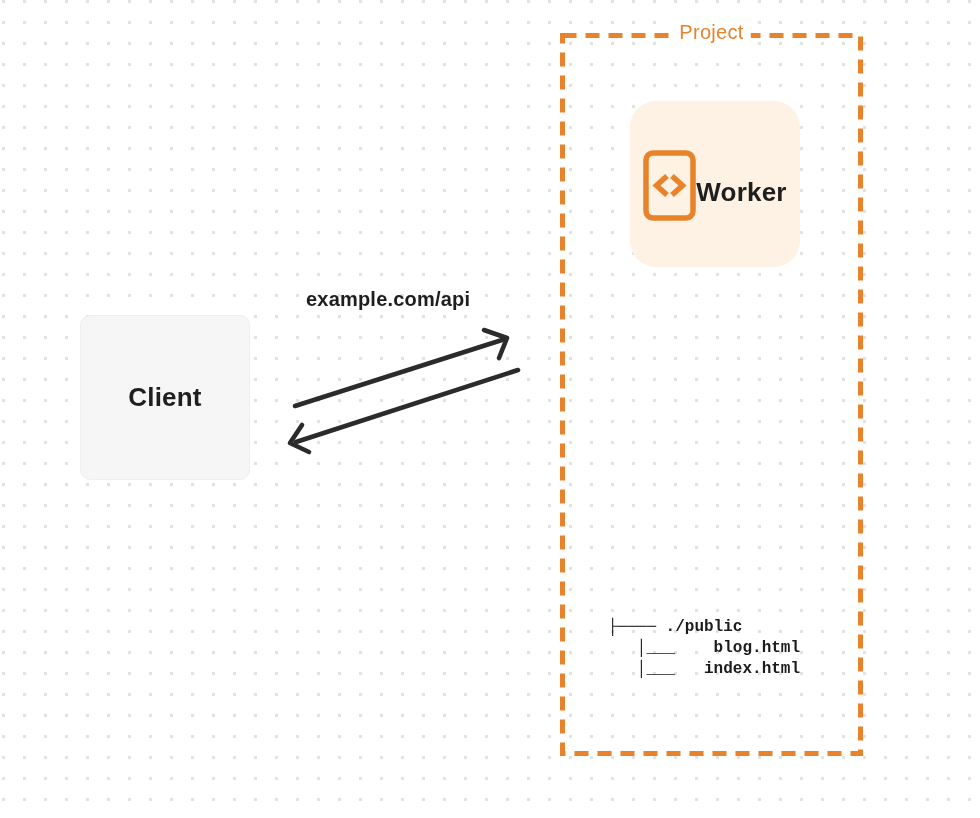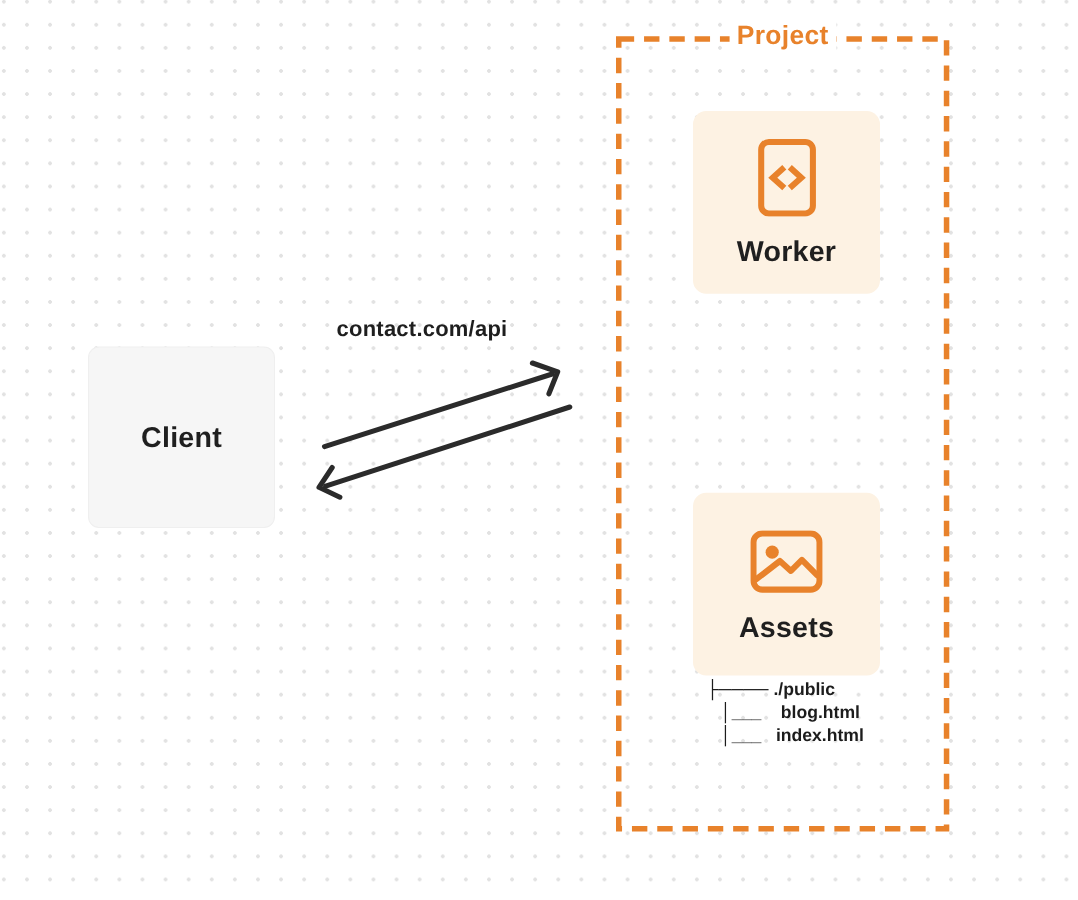--- a/index.html
+++ b/index.html
@@ -59,57 +59,56 @@
     position: absolute; left: 0; top: 0;
     width: 100%; height: 100%;
     overflow: visible;
   }
   .project-title {
     position: absolute;
     top: -14px; left: 50%;
     transform: translateX(-50%);
     padding: 0 7px;
     background: #ffffff;
-    font-size: 24px; font-weight: 700;
+    font-size: 20px; font-weight: 400;
     color: #e8822b;
     letter-spacing: 0.3px;
     line-height: 27px;
     white-space: nowrap;
   }
 
   
   .card {
     position: absolute;
     left: 70px;
     width: 170px; height: 166px;
     background: #fdf2e3;
-    border-radius: 12px;
-    display: flex; flex-direction: column;
+    border-radius: 26px;
+    display: flex; flex-direction: row;
     align-items: center; justify-content: center;
   }
   .card.worker { top: 68px; }
   .card.assets { top: 415px; }
   .card .icon { display: block; }
   .card.worker .icon { margin-top: 2px; }
   .card.assets .icon { margin-top: 6px; }
   .card .card-label {
     margin-top: 16px;
     font-size: 26px; font-weight: 700; color: #1f1f1f;
     letter-spacing: 0.2px;
   }
 
   
   .tree {
     position: absolute;
     left: 48px; top: 584px;
-    font-family: Liberation Sans, sans-serif;
+    font-family: Liberation Mono, monospace;
     font-size: 16px; font-weight: 700;
     line-height: 21px;
     color: #1c1c1c;
-    margin-left: 34px;
   }
   .tree-line { white-space: pre; }
 </style>
 </head>
 <body>
 
 <div class="stage">
 
   <div class="client-box">
     <span class="node-label">Client</span>
@@ -117,45 +116,37 @@
 
   <svg class="arrows" viewBox="0 0 980 818" aria-hidden="true">
     <g stroke="#2b2b2b" stroke-width="4.6" fill="none" stroke-linecap="round" stroke-linejoin="round">
       <path d="M295,406 L502,340"></path>
       <path d="M484,330 L507,338 L499,358"></path>
       <path d="M518,370 L296,442"></path>
       <path d="M302,425 L290,443 L309,452"></path>
     </g>
   </svg>
 
-  <div class="request-label">contact.com/api</div>
+  <div class="request-label">example.com/api</div>
 
   <div class="project">
     <svg class="project-border" viewBox="0 0 303 723" aria-hidden="true">
       <rect x="2.5" y="2.5" width="298" height="718" fill="none" stroke="#e8822b" stroke-width="5" stroke-dasharray="14 9"></rect>
     </svg>
     <div class="project-title">Project</div>
 
     <div class="card worker">
       <svg class="icon" width="53" height="71" viewBox="0 0 53 71" aria-hidden="true">
         <rect x="3" y="3" width="47" height="65" rx="7" fill="none" stroke="#e8822b" stroke-width="5.5"></rect>
         <polyline points="24,26 13.5,35.5 24,45" fill="none" stroke="#e8822b" stroke-width="5.5" stroke-linejoin="miter"></polyline>
         <polyline points="29,26 39.5,35.5 29,45" fill="none" stroke="#e8822b" stroke-width="5.5" stroke-linejoin="miter"></polyline>
       </svg>
       <div class="card-label">Worker</div>
     </div>
 
-    <div class="card assets">
-      <svg class="icon" width="66" height="57" viewBox="0 0 66 57" aria-hidden="true">
-        <rect x="3" y="3" width="60" height="51" rx="8" fill="none" stroke="#e8822b" stroke-width="5.5"></rect>
-        <circle cx="20" cy="20" r="6" fill="#e8822b"></circle>
-        <polyline points="5,45 27,28 37,37 47,27 61,41" fill="none" stroke="#e8822b" stroke-width="5.5" stroke-linejoin="round" stroke-linecap="round"></polyline>
-      </svg>
-      <div class="card-label">Assets</div>
-    </div>
 
     <div class="tree">
       <div class="tree-line">├──── ./public</div>
       <div class="tree-line">   │___    blog.html</div>
       <div class="tree-line">   │___   index.html</div>
     </div>
   </div>
 
 </div>
 

